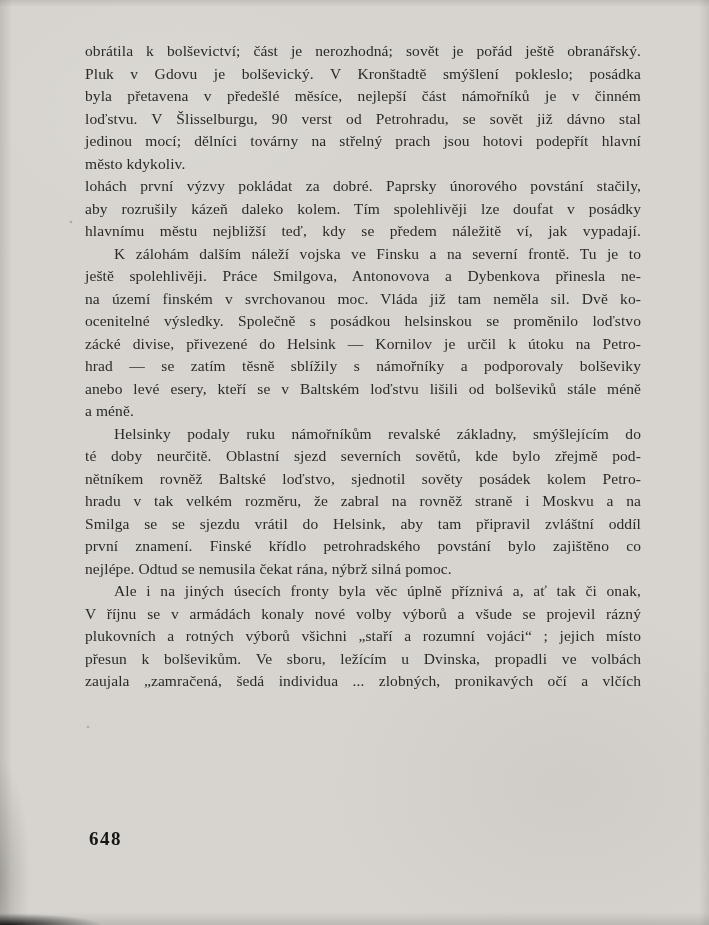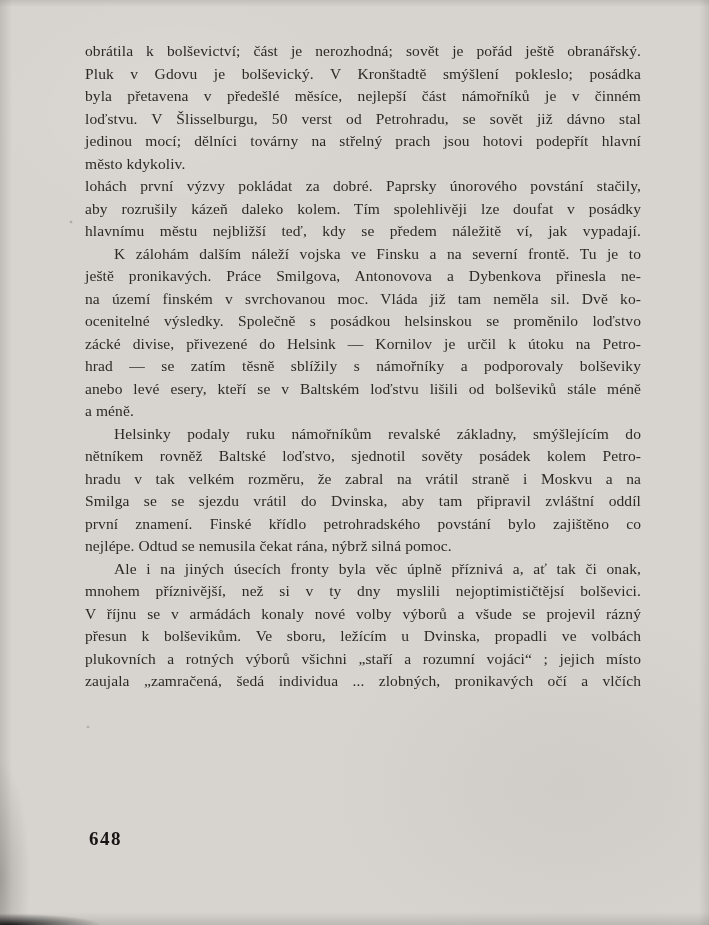--- a/index.html
+++ b/index.html
@@ -54,50 +54,50 @@
 </style>
 </head>
 <body>
 
 <div class="page">
   <div class="text-block" id="text-block">
       <div class="paragraph">
         <div class="line">obrátila k bolševictví; část je nerozhodná; sovět je pořád ještě obranářský.</div>
         <div class="line">Pluk v Gdovu je bolševický. V Kronštadtě smýšlení pokleslo; posádka</div>
         <div class="line">byla přetavena v předešlé měsíce, nejlepší část námořníků je v činném</div>
-        <div class="line">loďstvu. V Šlisselburgu, 50 verst od Petrohradu, se sovět již dávno stal</div>
+        <div class="line">loďstvu. V Šlisselburgu, 90 verst od Petrohradu, se sovět již dávno stal</div>
         <div class="line">jedinou mocí; dělníci továrny na střelný prach jsou hotovi podepřít hlavní</div>
         <div class="line short">město kdykoliv.</div>
       </div>
       <div class="paragraph">
         <div class="line">lohách první výzvy pokládat za dobré. Paprsky únorového povstání stačily,</div>
         <div class="line">aby rozrušily kázeň daleko kolem. Tím spolehlivěji lze doufat v posádky</div>
         <div class="line">hlavnímu městu nejbližší teď, kdy se předem náležitě ví, jak vypadají.</div>
       </div>
       <div class="paragraph">
         <div class="line indent">K zálohám dalším náleží vojska ve Finsku a na severní frontě. Tu je to</div>
-        <div class="line">ještě pronikavých. Práce Smilgova, Antonovova a Dybenkova přinesla ne-</div>
+        <div class="line">ještě spolehlivěji. Práce Smilgova, Antonovova a Dybenkova přinesla ne-</div>
         <div class="line">na území finském v svrchovanou moc. Vláda již tam neměla sil. Dvě ko-</div>
         <div class="line">ocenitelné výsledky. Společně s posádkou helsinskou se proměnilo loďstvo</div>
         <div class="line">zácké divise, přivezené do Helsink — Kornilov je určil k útoku na Petro-</div>
         <div class="line">hrad — se zatím těsně sblížily s námořníky a podporovaly bolševiky</div>
         <div class="line">anebo levé esery, kteří se v Baltském loďstvu lišili od bolševiků stále méně</div>
         <div class="line short">a méně.</div>
       </div>
       <div class="paragraph">
         <div class="line indent">Helsinky podaly ruku námořníkům revalské základny, smýšlejícím do</div>
+        <div class="line">té doby neurčitě. Oblastní sjezd severních sovětů, kde bylo zřejmě pod-</div>
         <div class="line">nětníkem rovněž Baltské loďstvo, sjednotil sověty posádek kolem Petro-</div>
-        <div class="line">hradu v tak velkém rozměru, že zabral na vrátil straně i Moskvu a na</div>
-        <div class="line">Smilga se se sjezdu vrátil do Dvinska, aby tam připravil zvláštní oddíl</div>
+        <div class="line">hradu v tak velkém rozměru, že zabral na rovněž straně i Moskvu a na</div>
+        <div class="line">Smilga se se sjezdu vrátil do Helsink, aby tam připravil zvláštní oddíl</div>
         <div class="line">první znamení. Finské křídlo petrohradského povstání bylo zajištěno co</div>
         <div class="line short">nejlépe. Odtud se nemusila čekat rána, nýbrž silná pomoc.</div>
       </div>
       <div class="paragraph">
         <div class="line indent">Ale i na jiných úsecích fronty byla věc úplně příznivá a, ať tak či onak,</div>
-        <div class="line">mnohem příznivější, než si v ty dny myslili nejoptimističtějsí bolševici.</div>
         <div class="line">V říjnu se v armádách konaly nové volby výborů a všude se projevil rázný</div>
+        <div class="line">plukovních a rotných výborů všichni „staří a rozumní vojáci“ ; jejich místo</div>
         <div class="line">přesun k bolševikům. Ve sboru, ležícím u Dvinska, propadli ve volbách</div>
-        <div class="line">plukovních a rotných výborů všichni „staří a rozumní vojáci“ ; jejich místo</div>
         <div class="line">zaujala „zamračená, šedá individua ... zlobných, pronikavých očí a vlčích</div>
       </div>
     </div>
   <div class="page-number">648</div>
 </div>
 
 </body></html>

